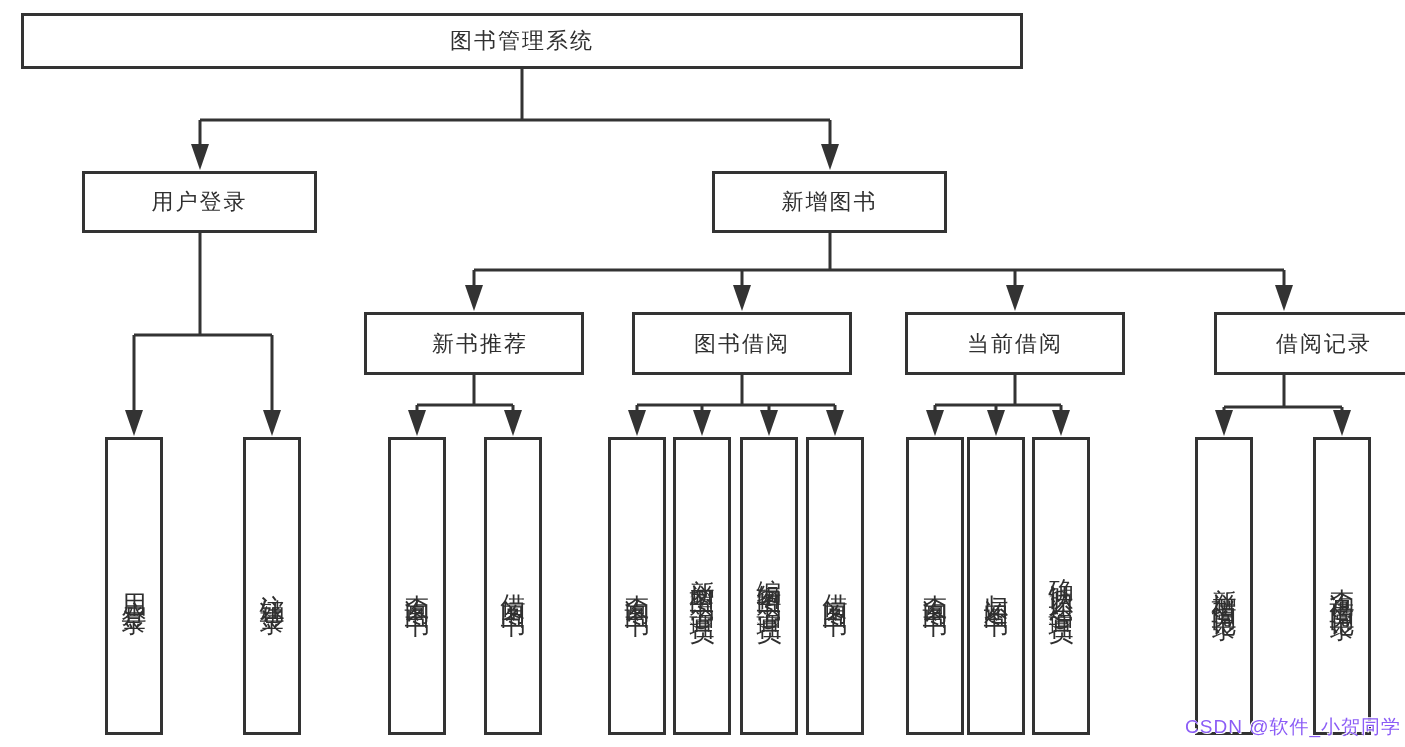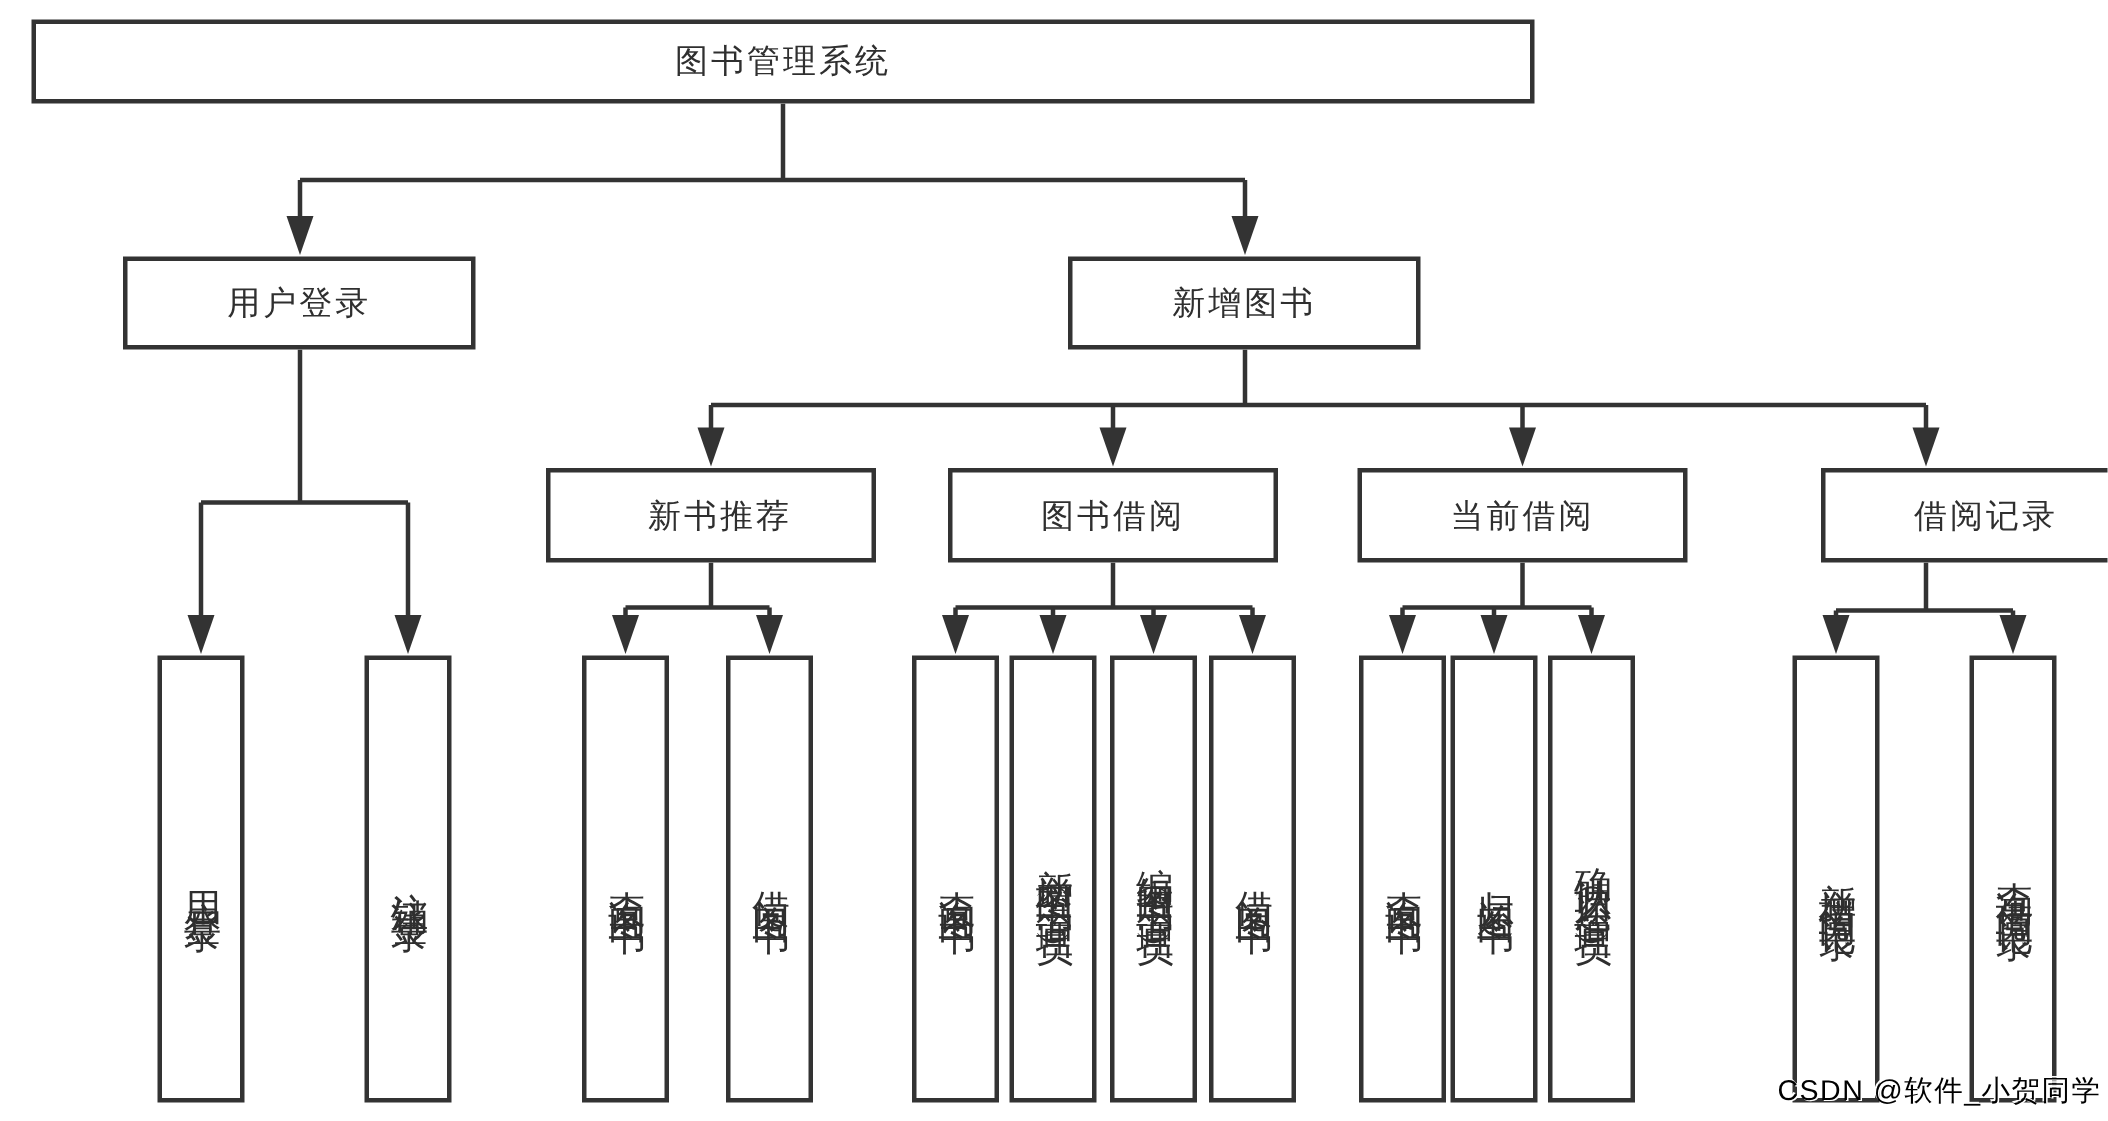--- a/index.html
+++ b/index.html
@@ -59,21 +59,21 @@
   #lf-11 { left: 1032px; }
   #lf-12 { left: 1195px; }
   #lf-13 { left: 1313px; }
   .watermark {
     position: absolute;
     right: 4px;
     top: 714px;
     z-index: 5;
     font-size: 19px;
     letter-spacing: 1px;
-    color: #000000;
+    color: #8b5cf6;
     text-shadow: 1px 1px 0 #ffffff, -1px -1px 0 #ffffff;
     white-space: nowrap;
   }
 </style>
 </head>
 <body>
 
 <div id="stage">
 
   <svg id="connectors" width="1405" height="747" viewBox="0 0 1405 747">

